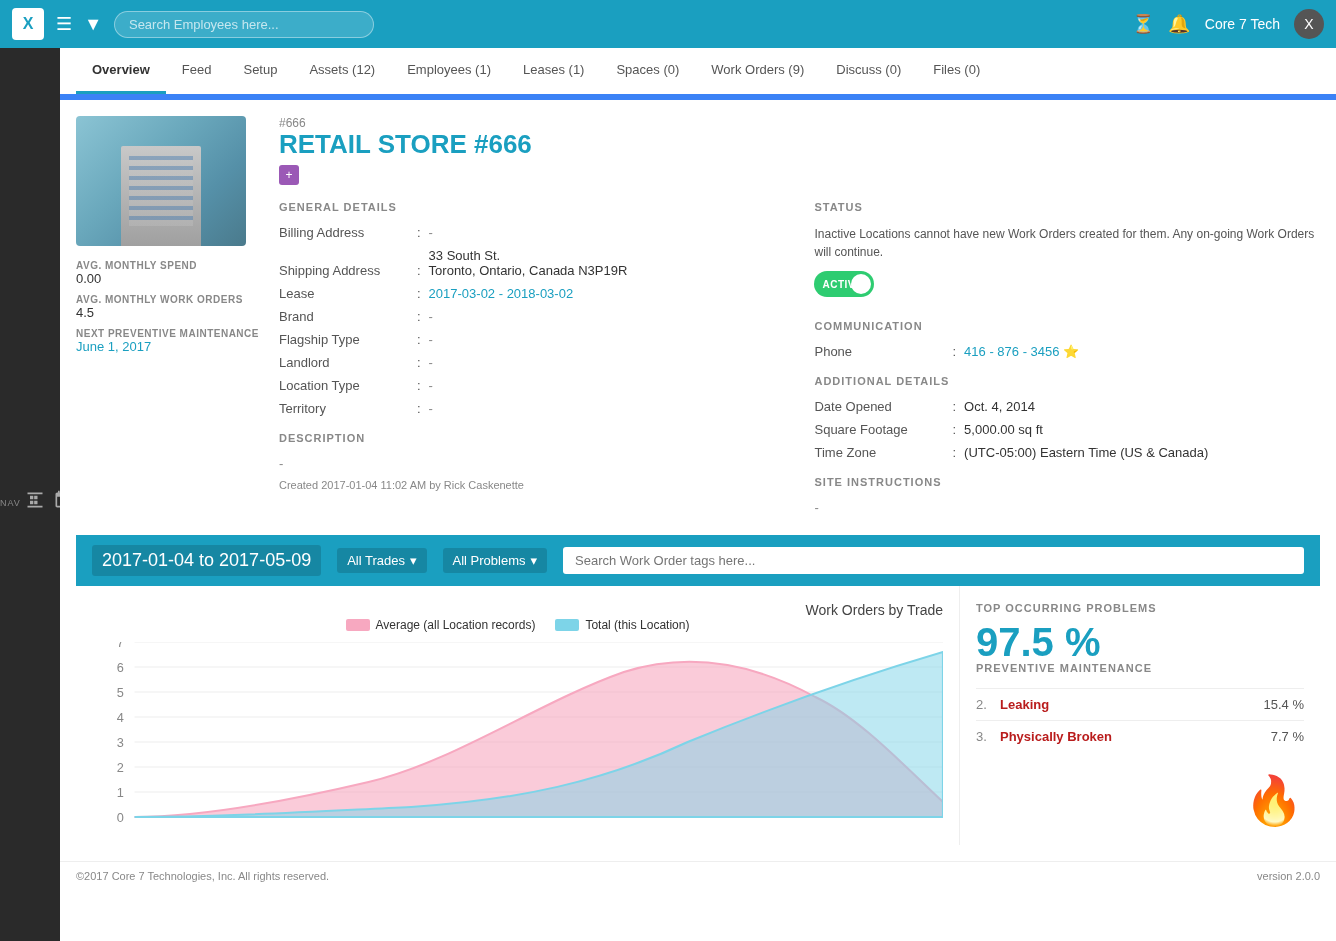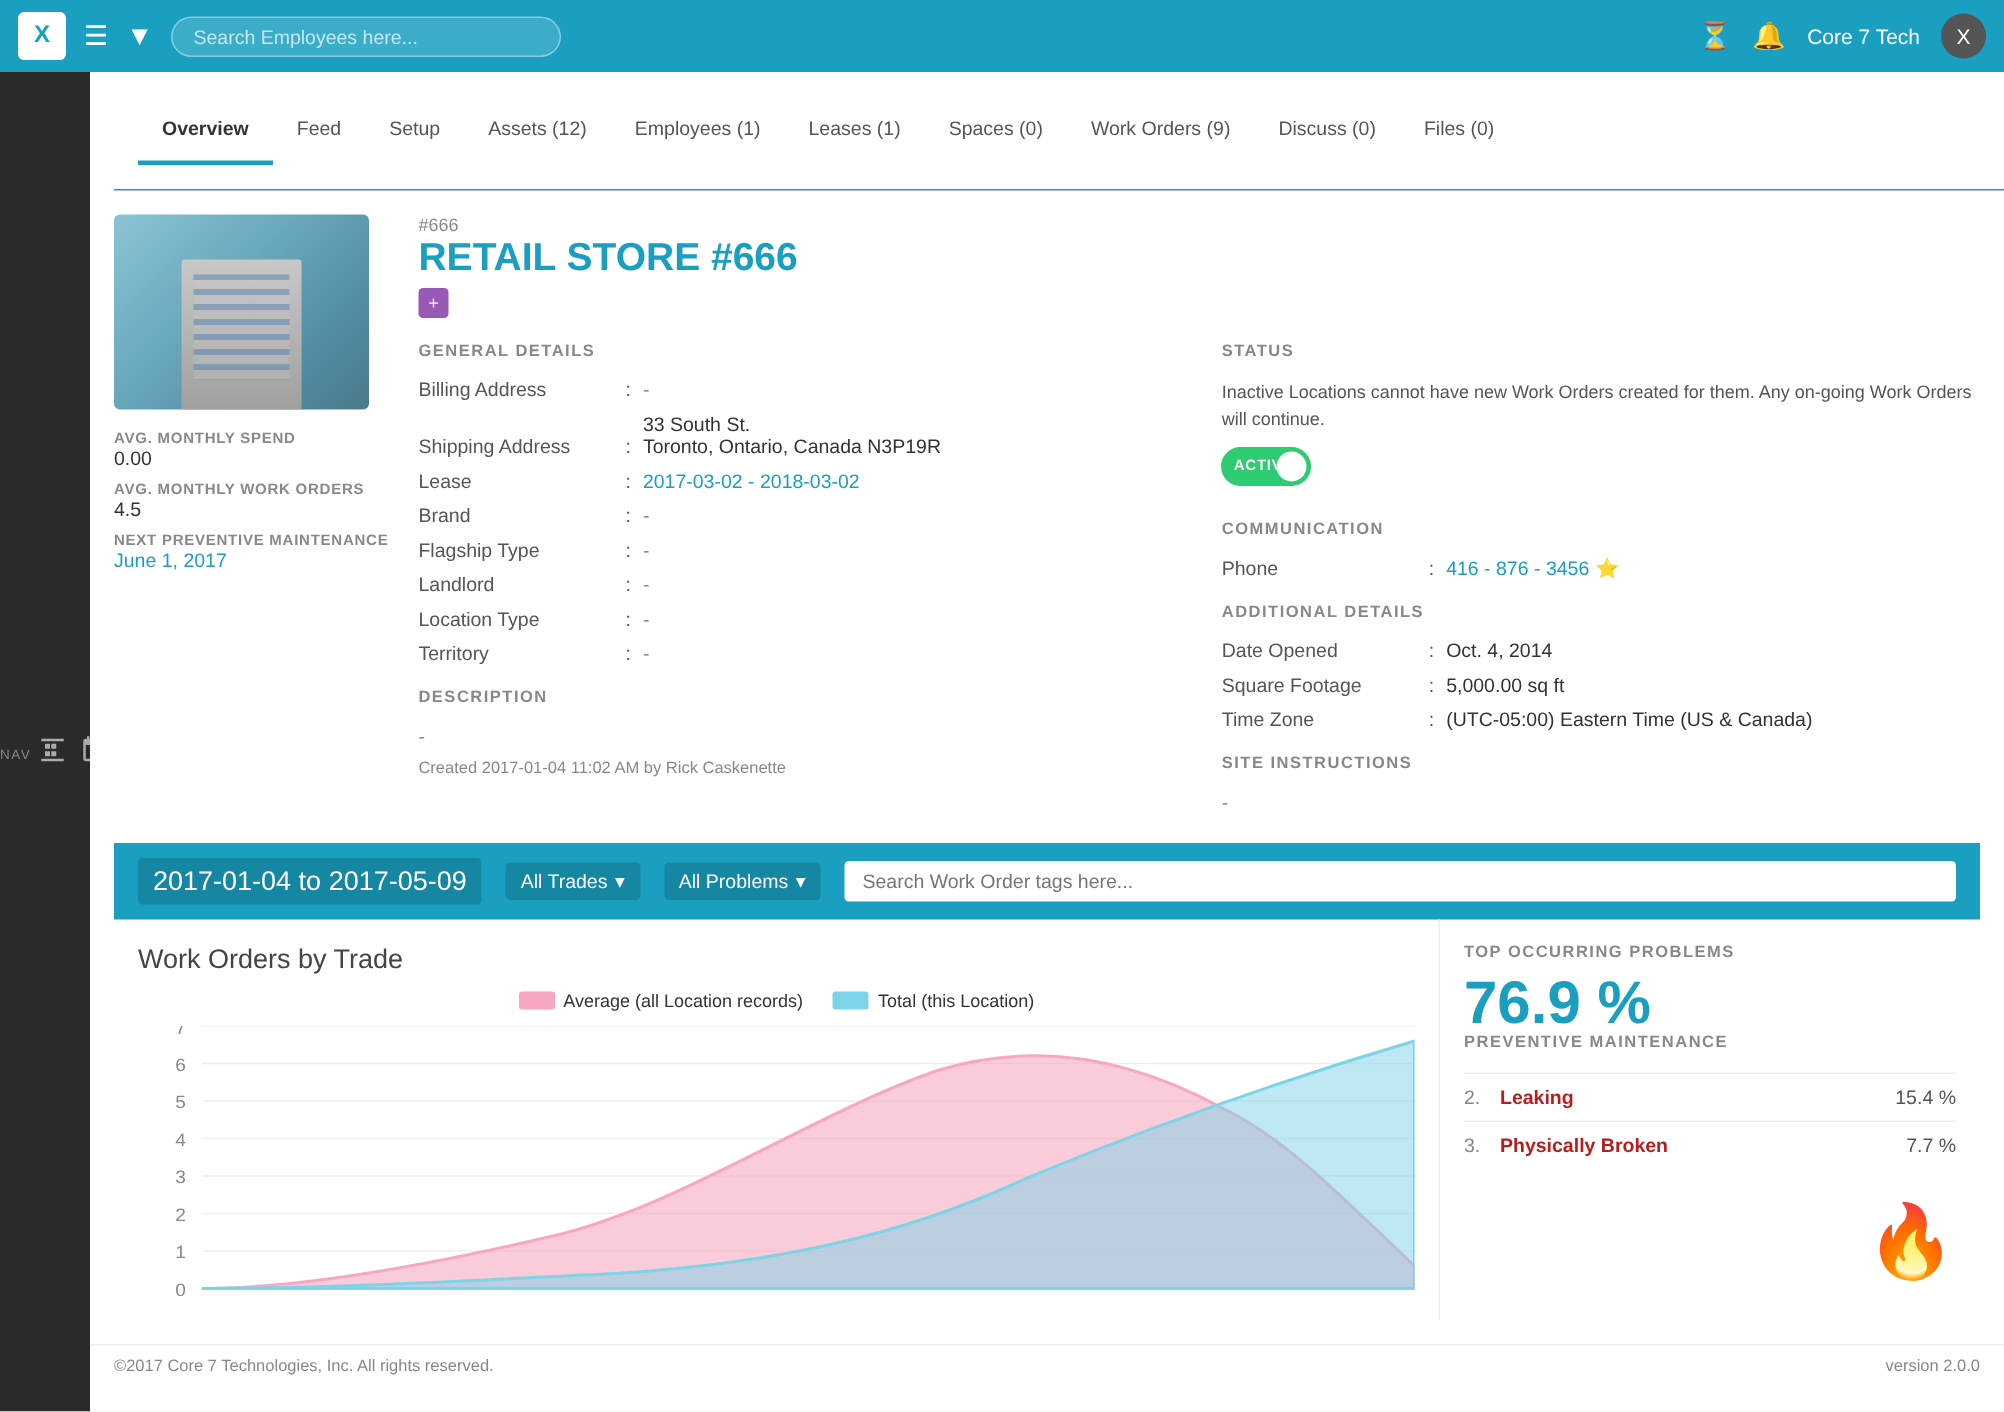--- a/index.html
+++ b/index.html
@@ -90,24 +90,23 @@
     
     .content-area {
       flex: 1;
       overflow-y: auto;
       background: #fff;
     }
 
     
     .tabs-bar {
       display: flex;
-      border-bottom: 1px solid #3b82f6;
+      border-bottom: 6px solid #3b82f6;
       background: white;
-      padding: 16px 16px;
-      margin-left: 16px;
+      padding: 0 16px;
     }
     .tab {
       padding: 14px 16px;
       cursor: pointer;
       font-size: 13px;
       color: #555;
       border-bottom: 3px solid transparent;
       white-space: nowrap;
     }
     .tab.active {
@@ -304,24 +303,23 @@
     .charts-row {
       display: flex;
       gap: 0;
     }
     .chart-area {
       flex: 1;
       padding: 16px;
       border-right: 1px solid #eee;
     }
     .chart-title {
-      text-align: left;
-      font-size: 18px;
+      text-align: right;
+      font-size: 14px;
       color: #444;
-      margin-bottom: 10px;
     }
     .chart-legend {
       display: flex;
       justify-content: center;
       gap: 20px;
       margin-bottom: 10px;
       font-size: 12px;
     }
     .legend-item {
       display: flex;
@@ -674,21 +672,21 @@
 
               <path d="M40,175 C100,175 180,160 260,140 C340,120 420,60 500,30 C560,10 620,20 680,55 C720,75 760,120 800,160 L800,175 Z" fill="rgba(247,168,192,0.6)" stroke="#f7a8c0" stroke-width="2"></path>
 
               <path d="M40,175 C120,175 200,170 300,165 C400,158 480,140 560,100 C640,65 720,35 800,10 L800,175 Z" fill="rgba(125,212,232,0.5)" stroke="#7dd4e8" stroke-width="2"></path>
             </svg>
           </div>
         </div>
 
         <div class="top-problems">
           <div class="top-problems-title">TOP OCCURRING PROBLEMS</div>
-          <div class="big-percent">76.9 %</div>
+          <div class="big-percent">97.5 %</div>
           <div class="pm-label">PREVENTIVE MAINTENANCE</div>
 
           <div class="problem-row">
             <span class="problem-num">2.</span>
             <span class="problem-name">Leaking</span>
             <span class="problem-pct">15.4 %</span>
           </div>
 
           <div class="problem-row">
             <span class="problem-num">3.</span>

